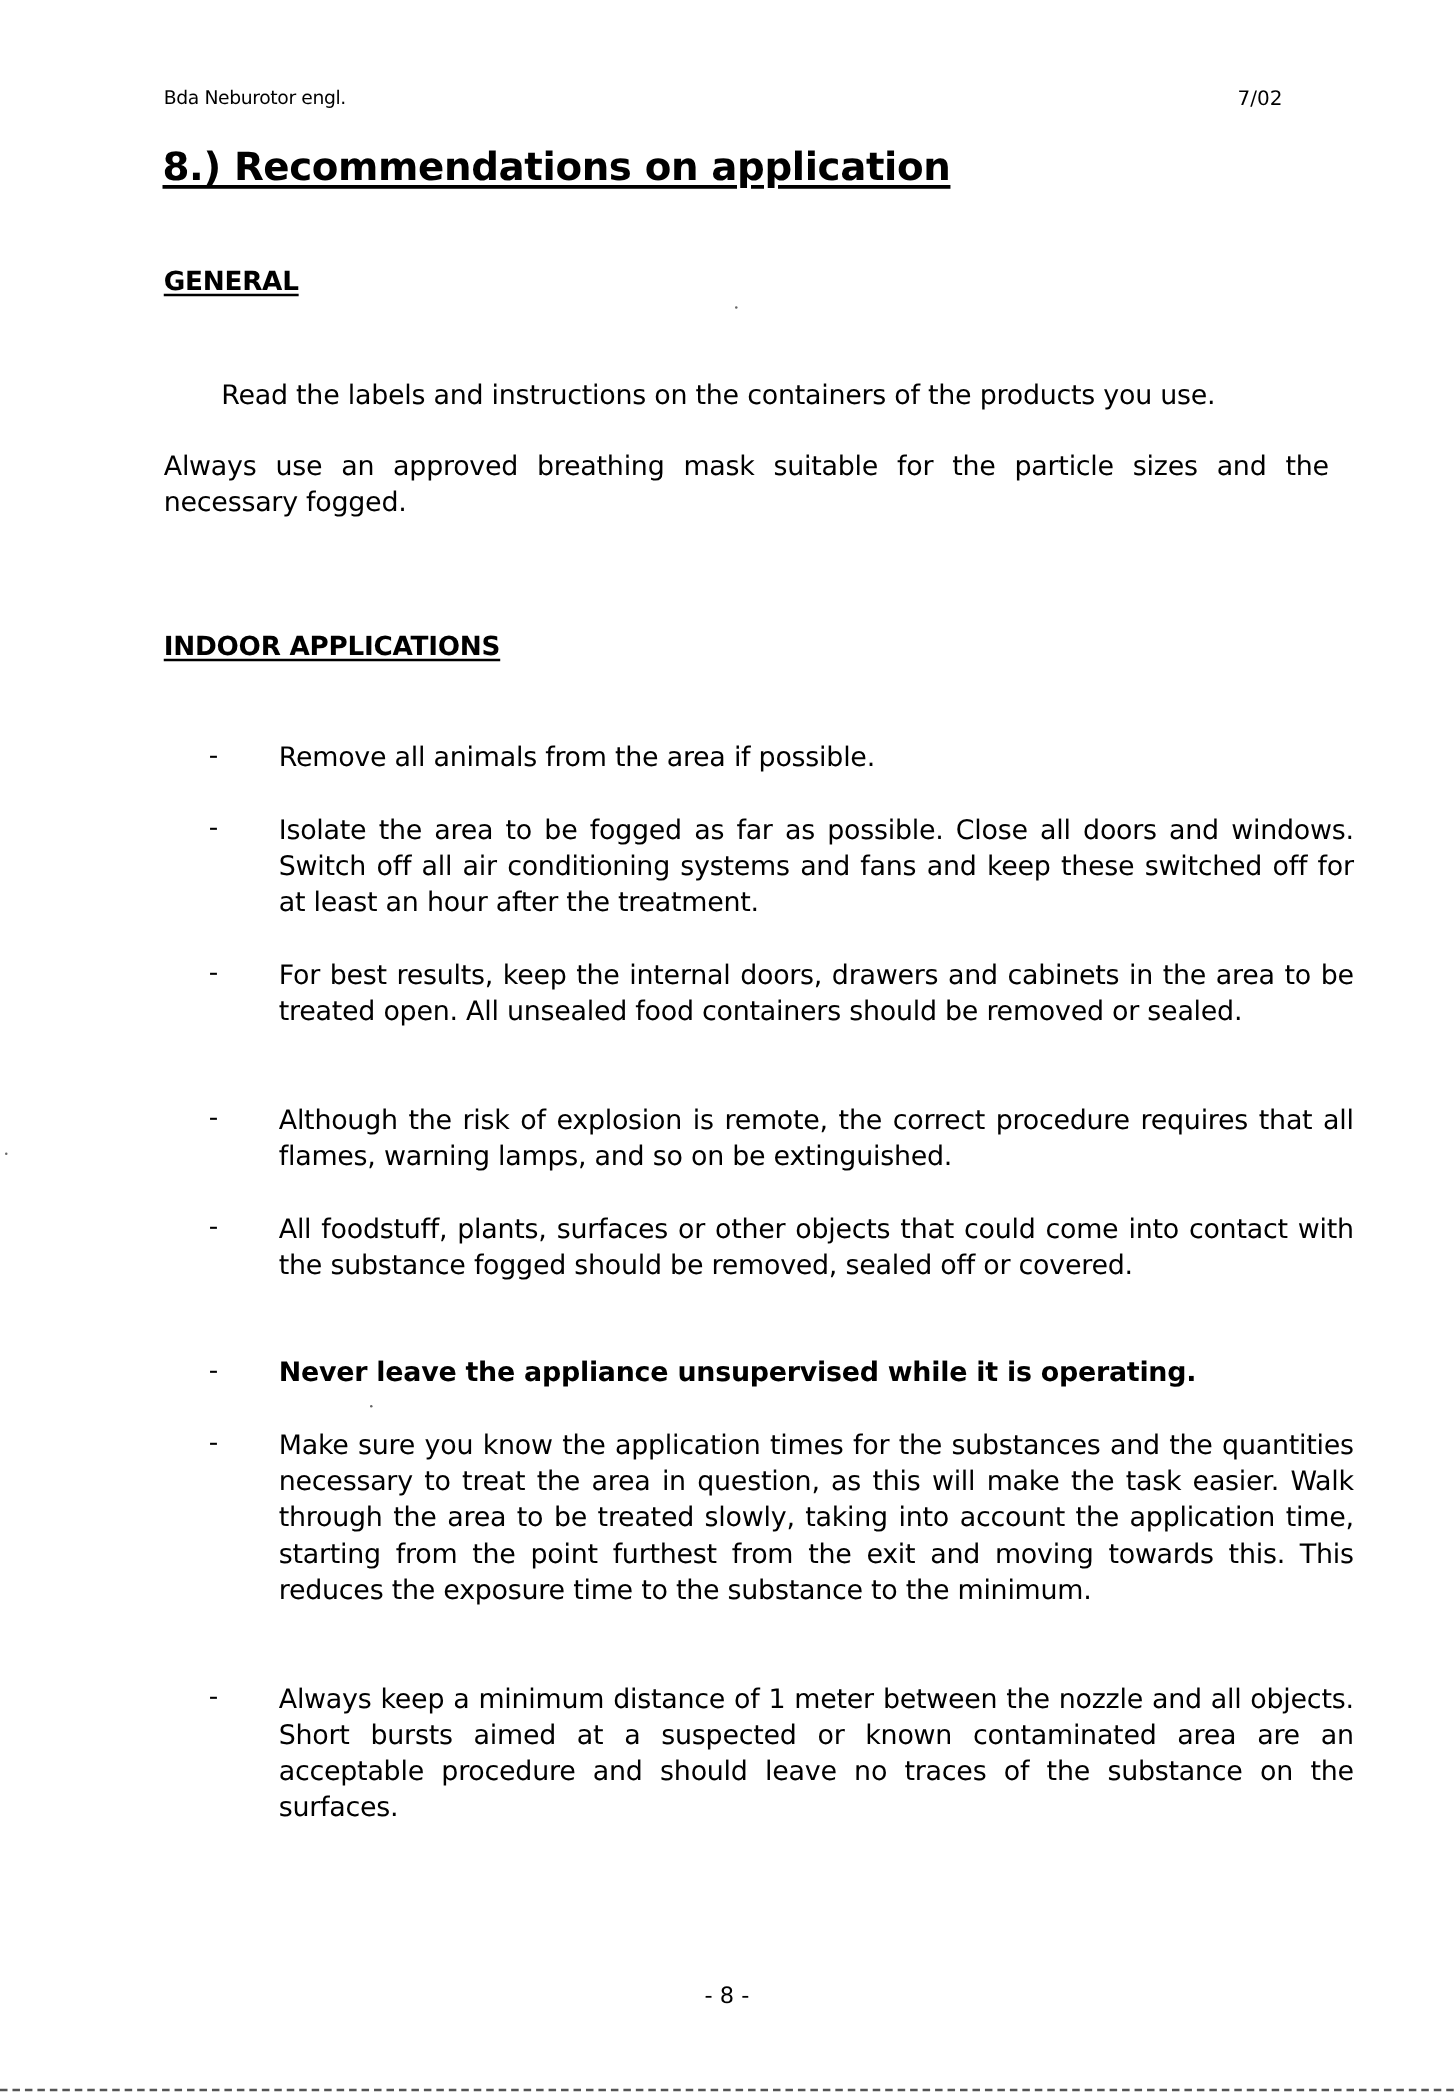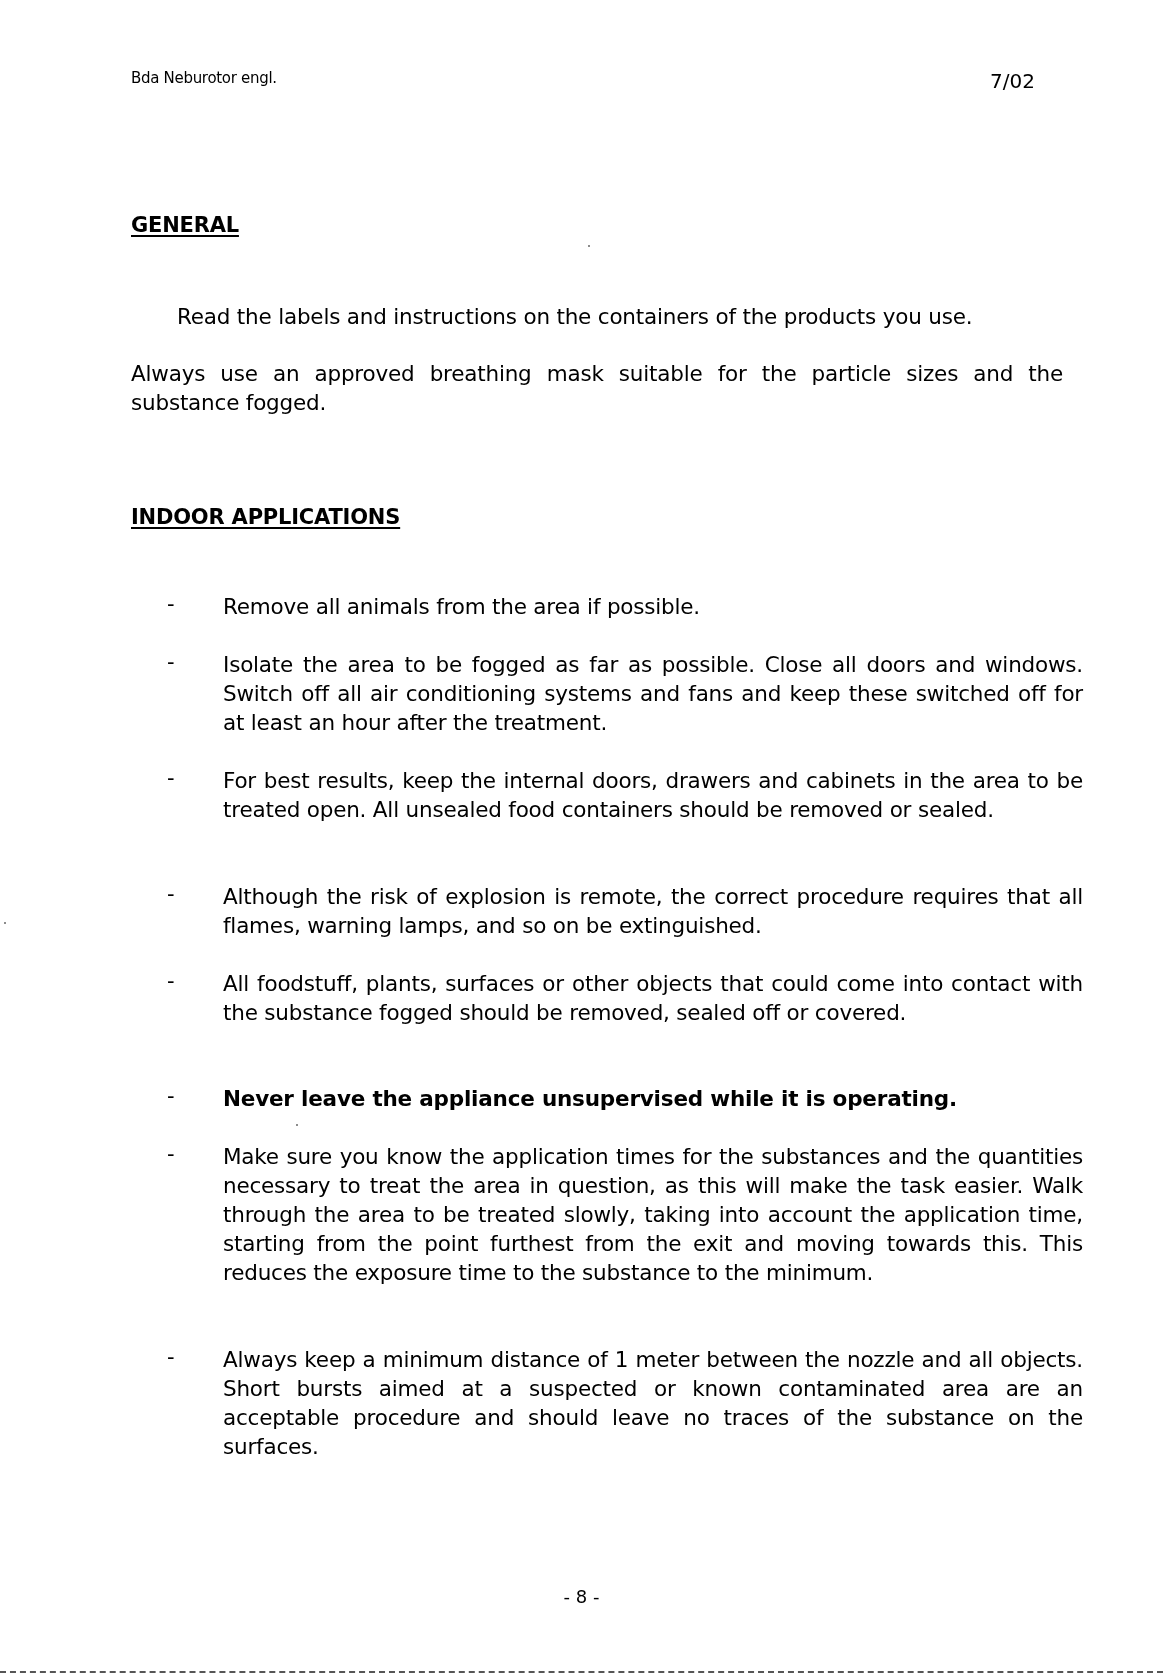--- a/index.html
+++ b/index.html
@@ -1,20 +1,20 @@
 <!DOCTYPE html>
 <html><head>
 <meta charset="utf-8">
 <style>
   html, body { margin: 0; padding: 0; background: #ffffff; }
   body { width: 1163px; height: 1675px; position: relative; overflow: hidden;
          font-family: "DejaVu Sans", sans-serif; color: #000; }
   .page { position: absolute; left: 0; top: 0; width: 1163px; height: 1662px; }
   .hdr-left { position: absolute; left: 131px; top: 69px; font-size: 15px; letter-spacing: -0.3px; }
-  .hdr-right { position: absolute; left: 990px; top: 69px; font-size: 20px; }
+  .hdr-right { position: absolute; left: 990px; top: 69px; font-size: 16px; }
   .title { position: absolute; left: 130px; top: 116px; font-size: 31px; font-weight: bold;
            text-decoration: underline; text-underline-offset: 4px; text-decoration-thickness: 3px; letter-spacing: -0.3px; margin: 0; }
   .section { position: absolute; left: 131px; font-size: 21px; font-weight: bold;
              text-decoration: underline; text-underline-offset: 3px; text-decoration-thickness: 2px; margin: 0; letter-spacing: -0.2px; }
   .para { position: absolute; left: 131px; width: 932px; font-size: 21.5px; line-height: 29px;
           text-align: justify; margin: 0; letter-spacing: -0.2px; }
   .list { position: absolute; left: 0; top: 0; margin: 0; padding: 0; list-style: none; }
   .item { position: absolute; left: 167px; width: 896px; }
   .dash { position: absolute; left: 0; top: 0; font-size: 21px; }
   .item-text { position: absolute; left: 36px; width: 860px; font-size: 21.5px; line-height: 29px;
@@ -25,25 +25,26 @@
   .speck { position: absolute; width: 2px; height: 2px; background: #666; border-radius: 1px; }
 </style>
 </head>
 <body>
 
 <div class="page">
 
   <div class="hdr-left">Bda Neburotor engl.</div>
   <div class="hdr-right">7/02</div>
 
+  <h1 class="title">8.) Recommendations on application</h1>
 
   <h2 class="section" style="top:213px;">GENERAL</h2>
 
   <p class="para" style="top:302px;margin-left:46px;">Read the labels and instructions on the containers of the products you use.</p>
-  <p class="para" style="top:359px;">Always use an approved breathing mask suitable for the particle sizes and the substance fogged.</p>
+  <p class="para" style="top:359px;">Always use an approved breathing mask suitable for the particle sizes and the necessary fogged.</p>
 
   <h2 class="section" style="top:505px;">INDOOR APPLICATIONS</h2>
 
   <ul class="list">
     <li class="item" style="top:592px;">
       <span class="dash">-</span>
       <span class="item-text">Remove all animals from the area if possible.</span>
     </li>
     <li class="item" style="top:650px;">
       <span class="dash">-</span>

